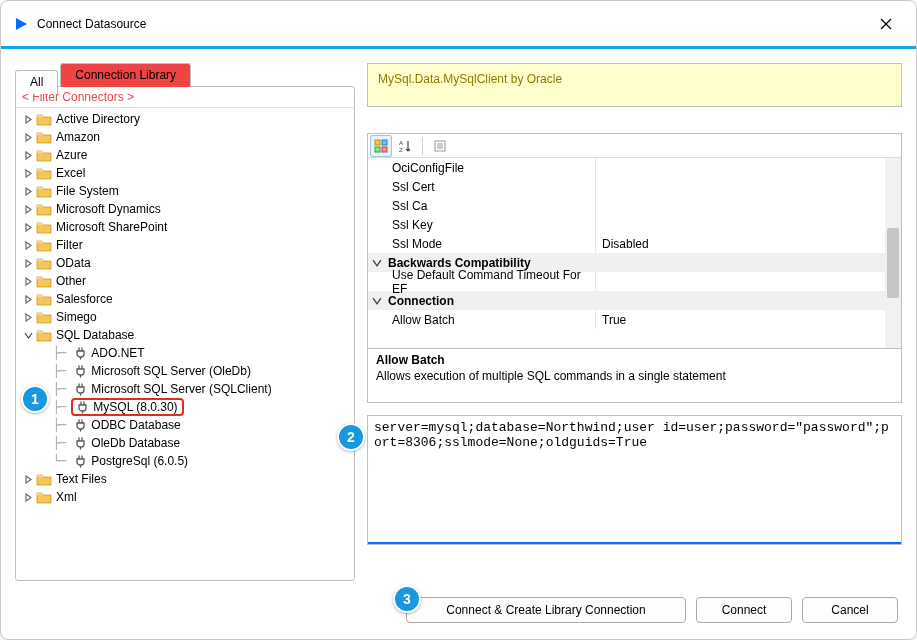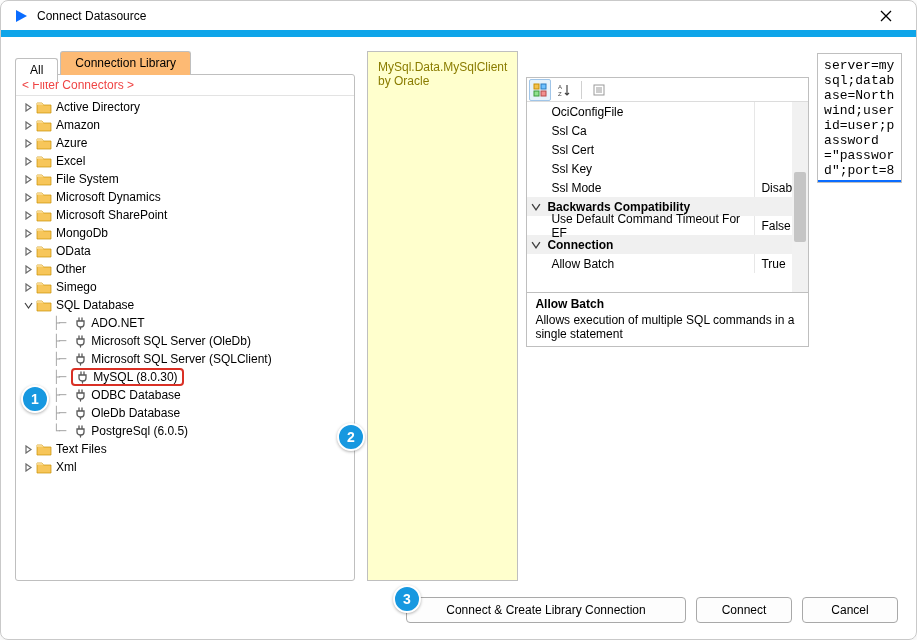--- a/index.html
+++ b/index.html
@@ -15,25 +15,25 @@
     height: 640px;
     border: 1px solid #c9c9c9;
     border-radius: 8px;
     display: flex;
     flex-direction: column;
     overflow: hidden;
     box-shadow: 0 2px 10px rgba(0,0,0,0.08);
     position: relative;
   }
   .titlebar {
-    height: 36px;
+    height: 48px;
     display: flex;
     align-items: center;
     padding: 0 12px;
-    border-bottom: 7px solid #0ea5e9;
+    border-bottom: 3px solid #0ea5e9;
   }
   .app-icon {
     width: 16px; height: 16px;
     margin-right: 8px;
     display: inline-flex;
     align-items: center; justify-content: center;
   }
   .app-icon svg { width: 16px; height: 16px; }
   .titlebar-title { font-size: 12px; }
   .titlebar-close {
@@ -61,21 +61,21 @@
   }
   .tabs {
     display: flex;
     position: relative;
     z-index: 2;
   }
   .tab {
     padding: 4px 14px 5px 14px;
     border: 1px solid #bfbfbf;
     border-bottom: none;
-    background: #fdba74;
+    background: #ef4444;
     border-radius: 3px 3px 0 0;
     margin-right: 2px;
     cursor: pointer;
     font-size: 12px;
   }
   .tab.active {
     background: #fff;
     position: relative;
     top: 7px;
   }
@@ -142,23 +142,22 @@
     padding: 0 4px 0 0;
     height: 18px;
     display: inline-flex;
     align-items: center;
   }
 
   
   .right-panel {
     flex: 1;
     display: flex;
-    flex-direction: row;
+    flex-direction: column;
     min-height: 0;
-    gap: 8px;
   }
   .provider-banner {
     border: 1px solid #bfbfbf;
     background: #ffffcd;
     color: #8a7c00;
     padding: 8px 10px 20px 10px;
     font-size: 12px;
   }
   .prop-container {
     margin-top: 26px;
@@ -230,21 +229,21 @@
   }
   .prop-scroll-thumb {
     position: absolute;
     left: 2px; right: 2px;
     top: 70px; height: 70px;
     background: #c5c5c5;
     border-radius: 2px;
   }
 
   .conn-string {
-    margin-top: 2px;
+    margin-top: 12px;
     border: 1px solid #bfbfbf;
     height: 130px;
     padding: 4px 6px;
     font-family: "Consolas","Courier New",monospace;
     font-size: 13px;
     overflow: hidden;
     word-break: break-all;
     position: relative;
   }
   .conn-underline {
@@ -425,21 +424,21 @@
                 <svg viewBox="0 0 9 9">
                   <path d="M2 1 L7 4.5 L2 8 Z" fill="none" stroke="#6a6a6a" stroke-width="1.2"></path>
                 </svg>
               </span>
               <span class="folder-icon">
                 <svg viewBox="0 0 16 14">
                   <path d="M1 3 h5 l1.5 2 H15 v8 H1 Z" fill="#f7c65a" stroke="#c98f00" stroke-width="0.7"></path>
                   <path d="M1 3 h5 l1.5 2 H1 Z" fill="#f9d88b"></path>
                 </svg>
               </span>
-              <span class="tree-label">MongoDb</span>
+              <span class="tree-label">Filter</span>
             </div>
             <div class="tree-row">
               <span class="toggle">
                 <svg viewBox="0 0 9 9">
                   <path d="M2 1 L7 4.5 L2 8 Z" fill="none" stroke="#6a6a6a" stroke-width="1.2"></path>
                 </svg>
               </span>
               <span class="folder-icon">
                 <svg viewBox="0 0 16 14">
                   <path d="M1 3 h5 l1.5 2 H15 v8 H1 Z" fill="#f7c65a" stroke="#c98f00" stroke-width="0.7"></path>
@@ -454,20 +453,34 @@
                   <path d="M2 1 L7 4.5 L2 8 Z" fill="none" stroke="#6a6a6a" stroke-width="1.2"></path>
                 </svg>
               </span>
               <span class="folder-icon">
                 <svg viewBox="0 0 16 14">
                   <path d="M1 3 h5 l1.5 2 H15 v8 H1 Z" fill="#f7c65a" stroke="#c98f00" stroke-width="0.7"></path>
                   <path d="M1 3 h5 l1.5 2 H1 Z" fill="#f9d88b"></path>
                 </svg>
               </span>
               <span class="tree-label">Other</span>
+            </div>
+            <div class="tree-row">
+              <span class="toggle">
+                <svg viewBox="0 0 9 9">
+                  <path d="M2 1 L7 4.5 L2 8 Z" fill="none" stroke="#6a6a6a" stroke-width="1.2"></path>
+                </svg>
+              </span>
+              <span class="folder-icon">
+                <svg viewBox="0 0 16 14">
+                  <path d="M1 3 h5 l1.5 2 H15 v8 H1 Z" fill="#f7c65a" stroke="#c98f00" stroke-width="0.7"></path>
+                  <path d="M1 3 h5 l1.5 2 H1 Z" fill="#f9d88b"></path>
+                </svg>
+              </span>
+              <span class="tree-label">Salesforce</span>
             </div>
             <div class="tree-row">
               <span class="toggle">
                 <svg viewBox="0 0 9 9">
                   <path d="M2 1 L7 4.5 L2 8 Z" fill="none" stroke="#6a6a6a" stroke-width="1.2"></path>
                 </svg>
               </span>
               <span class="folder-icon">
                 <svg viewBox="0 0 16 14">
                   <path d="M1 3 h5 l1.5 2 H15 v8 H1 Z" fill="#f7c65a" stroke="#c98f00" stroke-width="0.7"></path>
@@ -625,46 +638,45 @@
             </svg>
           </div>
         </div>
 
         <div class="prop-grid" id="prop-grid">
             <div class="prop-row">
               <div class="cell-name">OciConfigFile</div>
               <div class="cell-val"></div>
             </div>
             <div class="prop-row">
+              <div class="cell-name">Ssl Cert</div>
+              <div class="cell-val"></div>
+            </div>
+            <div class="prop-row">
               <div class="cell-name">Ssl Ca</div>
-              <div class="cell-val"></div>
-            </div>
-            <div class="prop-row">
-              <div class="cell-name">Ssl Cert</div>
               <div class="cell-val"></div>
             </div>
             <div class="prop-row">
               <div class="cell-name">Ssl Key</div>
               <div class="cell-val"></div>
             </div>
             <div class="prop-row">
               <div class="cell-name">Ssl Mode</div>
               <div class="cell-val">Disabled</div>
             </div>
             <div class="prop-header">
               <span class="chev">
                 <svg viewBox="0 0 9 9">
                   <path d="M1 2 L4.5 7 L8 2" fill="none" stroke="#404040" stroke-width="1.2"></path>
                 </svg>
               </span>
               <span>Backwards Compatibility</span>
             </div>
             <div class="prop-row">
               <div class="cell-name">Use Default Command Timeout For EF</div>
-              <div class="cell-val">False</div>
             </div>
             <div class="prop-header">
               <span class="chev">
                 <svg viewBox="0 0 9 9">
                   <path d="M1 2 L4.5 7 L8 2" fill="none" stroke="#404040" stroke-width="1.2"></path>
                 </svg>
               </span>
               <span>Connection</span>
             </div>
             <div class="prop-row">

